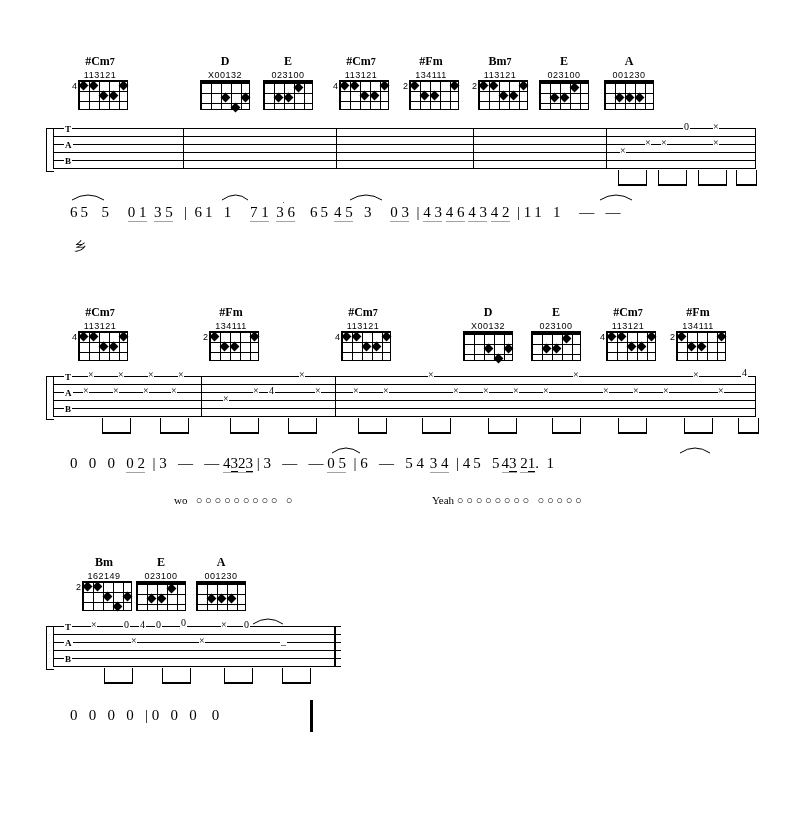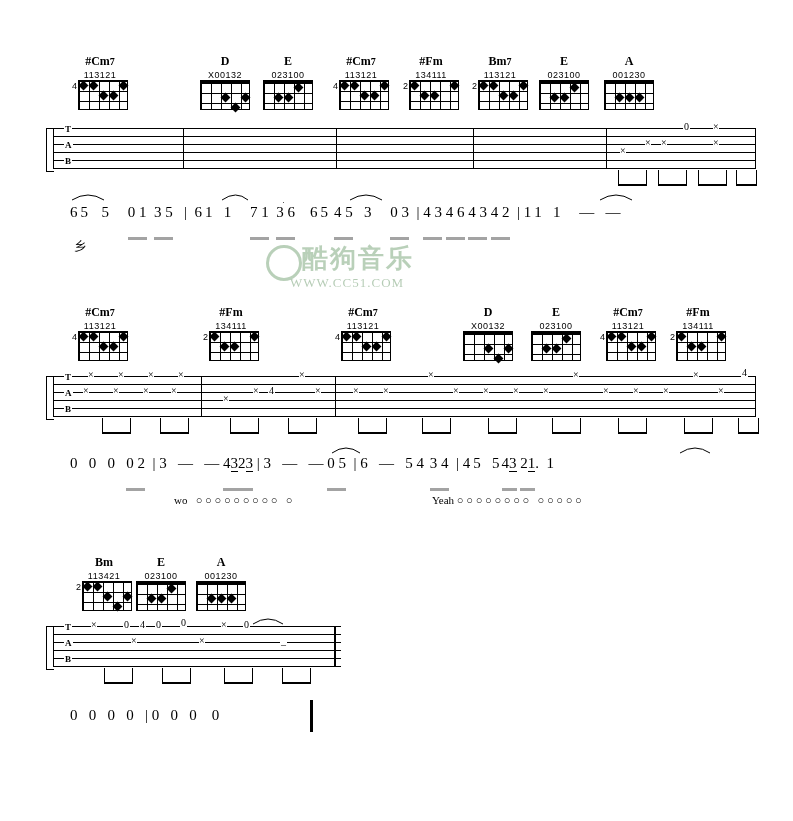--- a/index.html
+++ b/index.html
@@ -83,21 +83,21 @@
   .stem{position:absolute;width:1px;background:#000;}
   .beam{position:absolute;height:2px;background:#000;}
 
   
   .jianpu{
     position:absolute;
     font-family:"Liberation Serif", serif;
     font-size:15px;line-height:15px;
     white-space:nowrap;
   }
-  .jianpu .u{border-bottom:3px solid #a3a3a3;padding-bottom:17px;}
+  .jianpu .u{border-bottom:1px solid #a3a3a3;padding-bottom:1px;}
   .dotabove{position:absolute;font-size:9px;line-height:9px;}
   .slur{position:absolute;}
   .slur svg{display:block;}
 
   .lyric{
     position:absolute;
     font-family:"Liberation Sans", sans-serif;
     font-size:12px;line-height:12px;
     white-space:nowrap;
   }
@@ -318,25 +318,20 @@
     &nbsp;&nbsp;&nbsp;<span style="letter-spacing:3px;">6</span><span style="letter-spacing:6px;">5</span><span class="u">4&nbsp;5</span>
     &nbsp;&nbsp;3&nbsp;&nbsp;&nbsp;&nbsp;&nbsp;<span class="u">0&nbsp;3</span>
     &nbsp;|&nbsp;<span class="u">4&nbsp;3</span>&nbsp;<span class="u">4&nbsp;6</span>&nbsp;<span class="u">4&nbsp;3</span>&nbsp;<span class="u">4&nbsp;2</span>
     &nbsp;|&nbsp;<span style="letter-spacing:3px;">1</span>1&nbsp;&nbsp;&nbsp;1
     &nbsp;&nbsp;&nbsp;&nbsp;—&nbsp;&nbsp;&nbsp;—
   </div>
   <div class="dotabove" style="left:282px;top:198px;">·</div>
 
   <div class="lyric" style="left:74px;top:240px;">乡</div>
 
-  <div class="watermark">
-    <div class="wmcircle"></div>
-    <div class="wmbig">酷狗音乐</div>
-    <div class="wmtext">WWW.CC51.COM</div>
-  </div>
 
   <div class="chord" style="left:72px;top:305px;">
     <div class="cname">#Cm<span style="font-size:10px;">7</span></div>
     <div class="fingering">113121</div>
     <div class="grid-wrap">
       <div class="fret-label">4</div>
       <div class="grid" style="width:50px;height:30px;background-size:10px 10px;">
         <div class="dot" style="left:1px;top:1px;"></div>
         <div class="dot" style="left:11px;top:1px;"></div>
         <div class="dot" style="left:21px;top:11px;"></div>
@@ -534,21 +529,21 @@
 
   <div class="lyric-en" style="left:174px;top:495px;">
     wo&nbsp;&nbsp;&nbsp;○&nbsp;○&nbsp;○&nbsp;○&nbsp;○&nbsp;○&nbsp;○&nbsp;○&nbsp;○&nbsp;&nbsp;&nbsp;○
   </div>
   <div class="lyric-en" style="left:432px;top:495px;">
     Yeah&nbsp;○&nbsp;○&nbsp;○&nbsp;○&nbsp;○&nbsp;○&nbsp;○&nbsp;○&nbsp;&nbsp;&nbsp;○&nbsp;○&nbsp;○&nbsp;○&nbsp;○
   </div>
 
   <div class="chord" style="left:76px;top:555px;">
     <div class="cname">Bm</div>
-    <div class="fingering">113421</div>
+    <div class="fingering">162149</div>
     <div class="grid-wrap">
       <div class="fret-label">2</div>
       <div class="grid" style="width:50px;height:30px;background-size:10px 10px;">
         <div class="dot" style="left:1px;top:1px;"></div>
         <div class="dot" style="left:11px;top:1px;"></div>
         <div class="dot" style="left:21px;top:11px;"></div>
         <div class="dot" style="left:31px;top:21px;"></div>
         <div class="dot" style="left:41px;top:11px;"></div>
       </div>
     </div>

